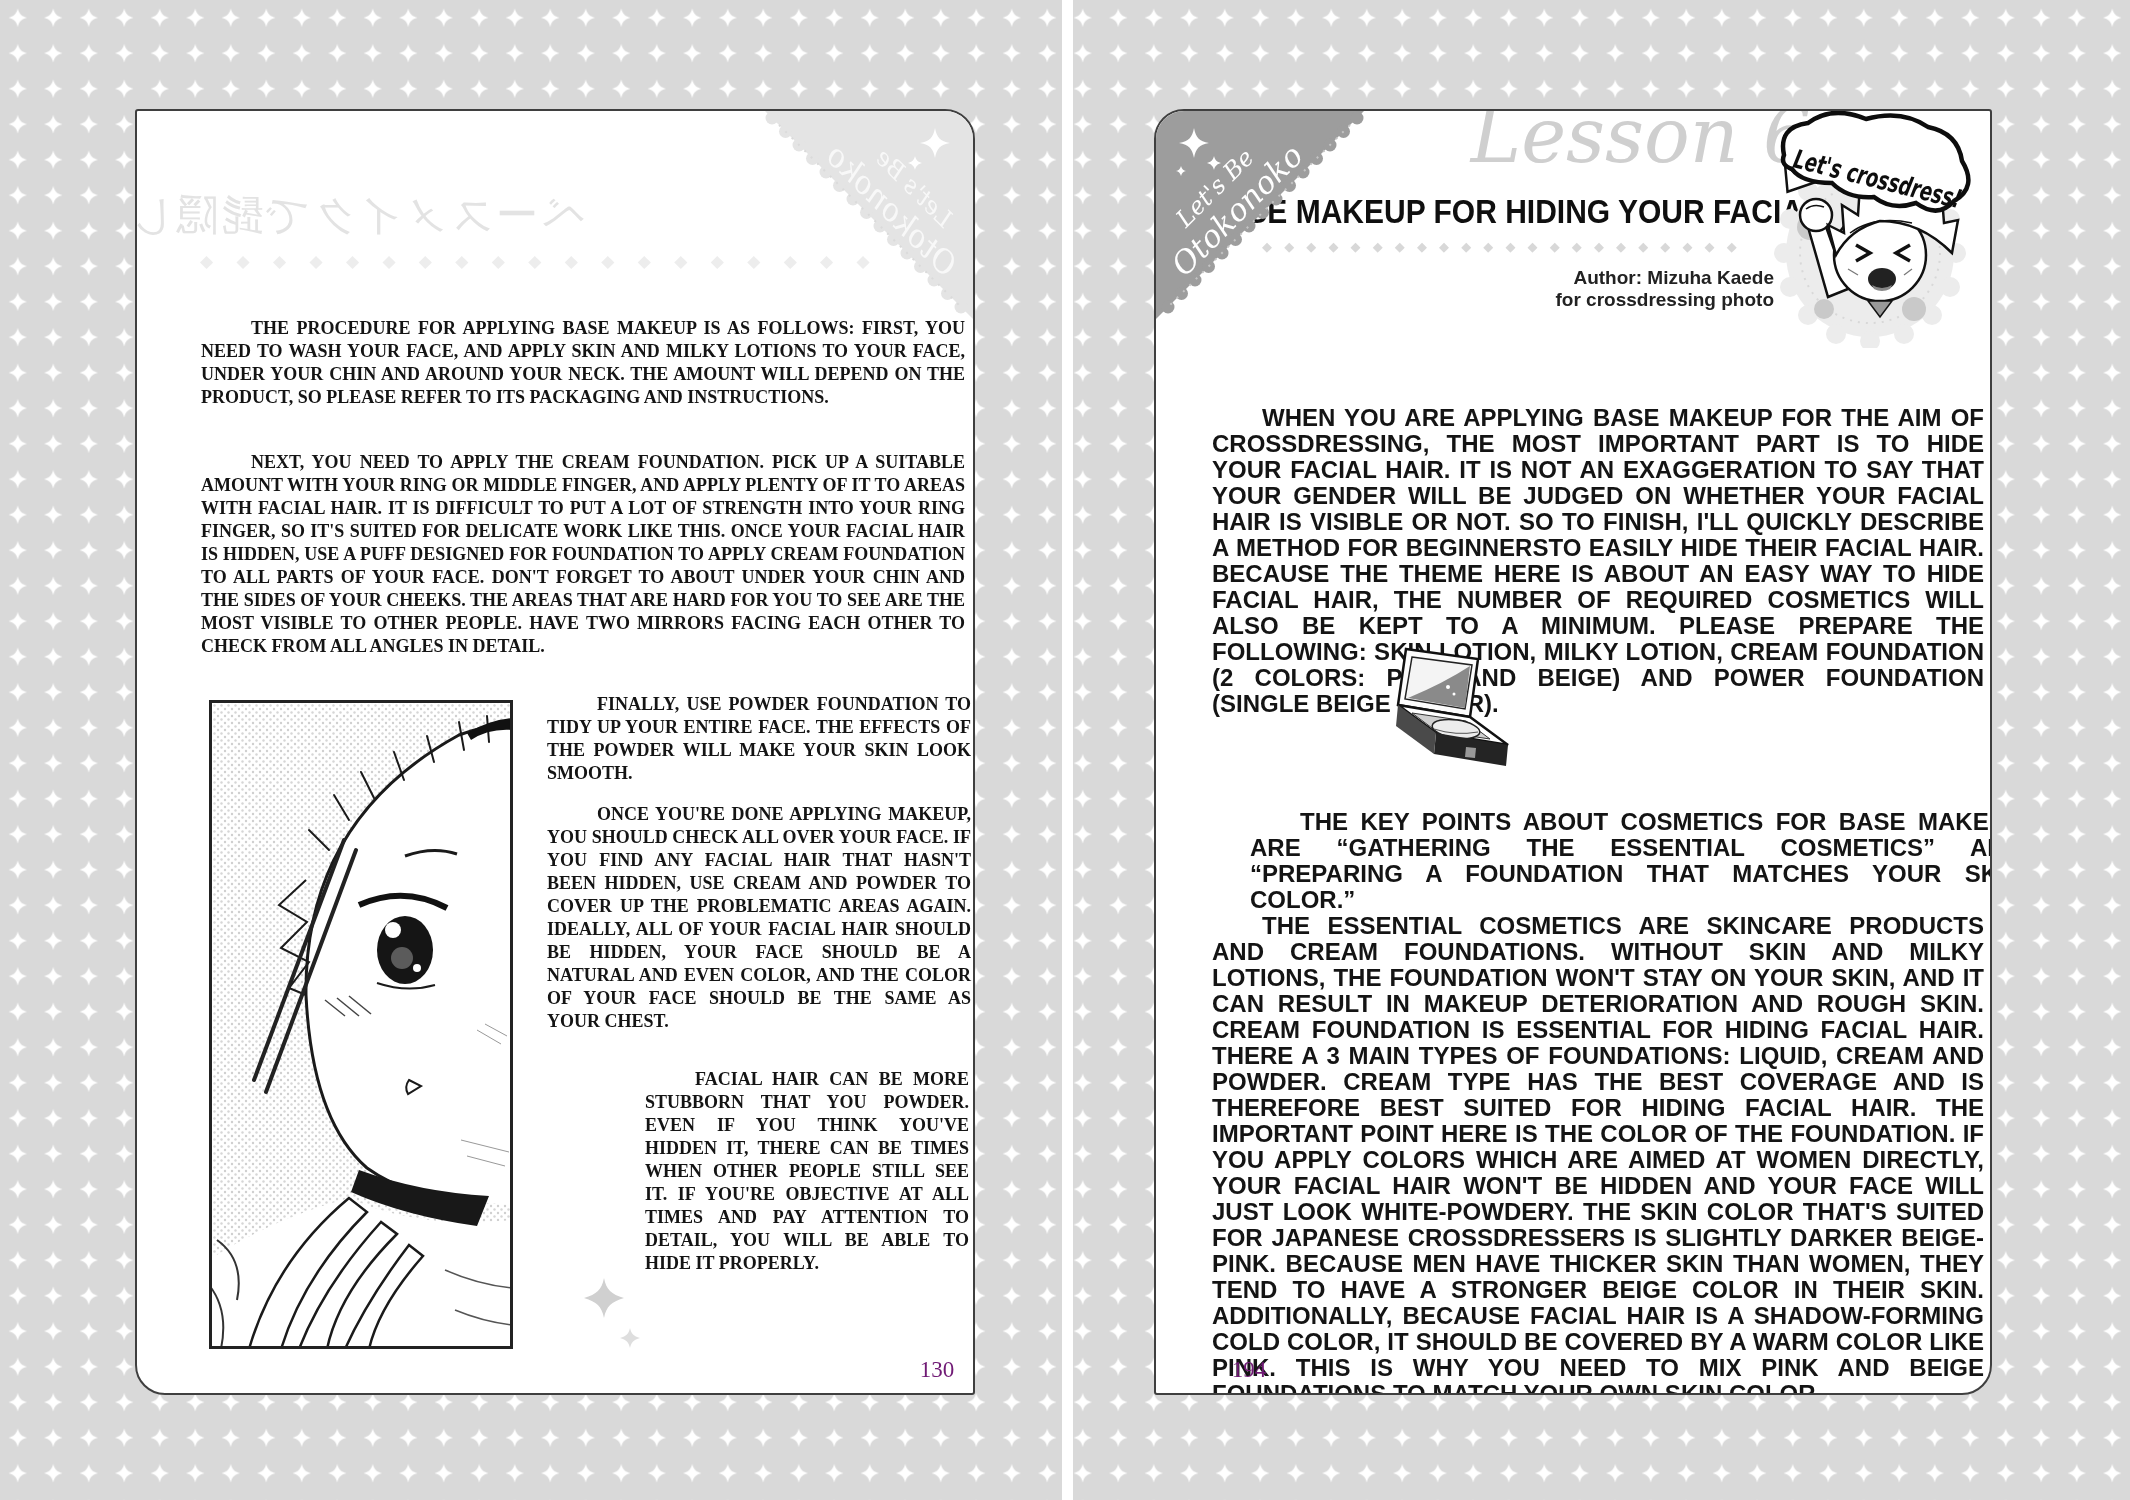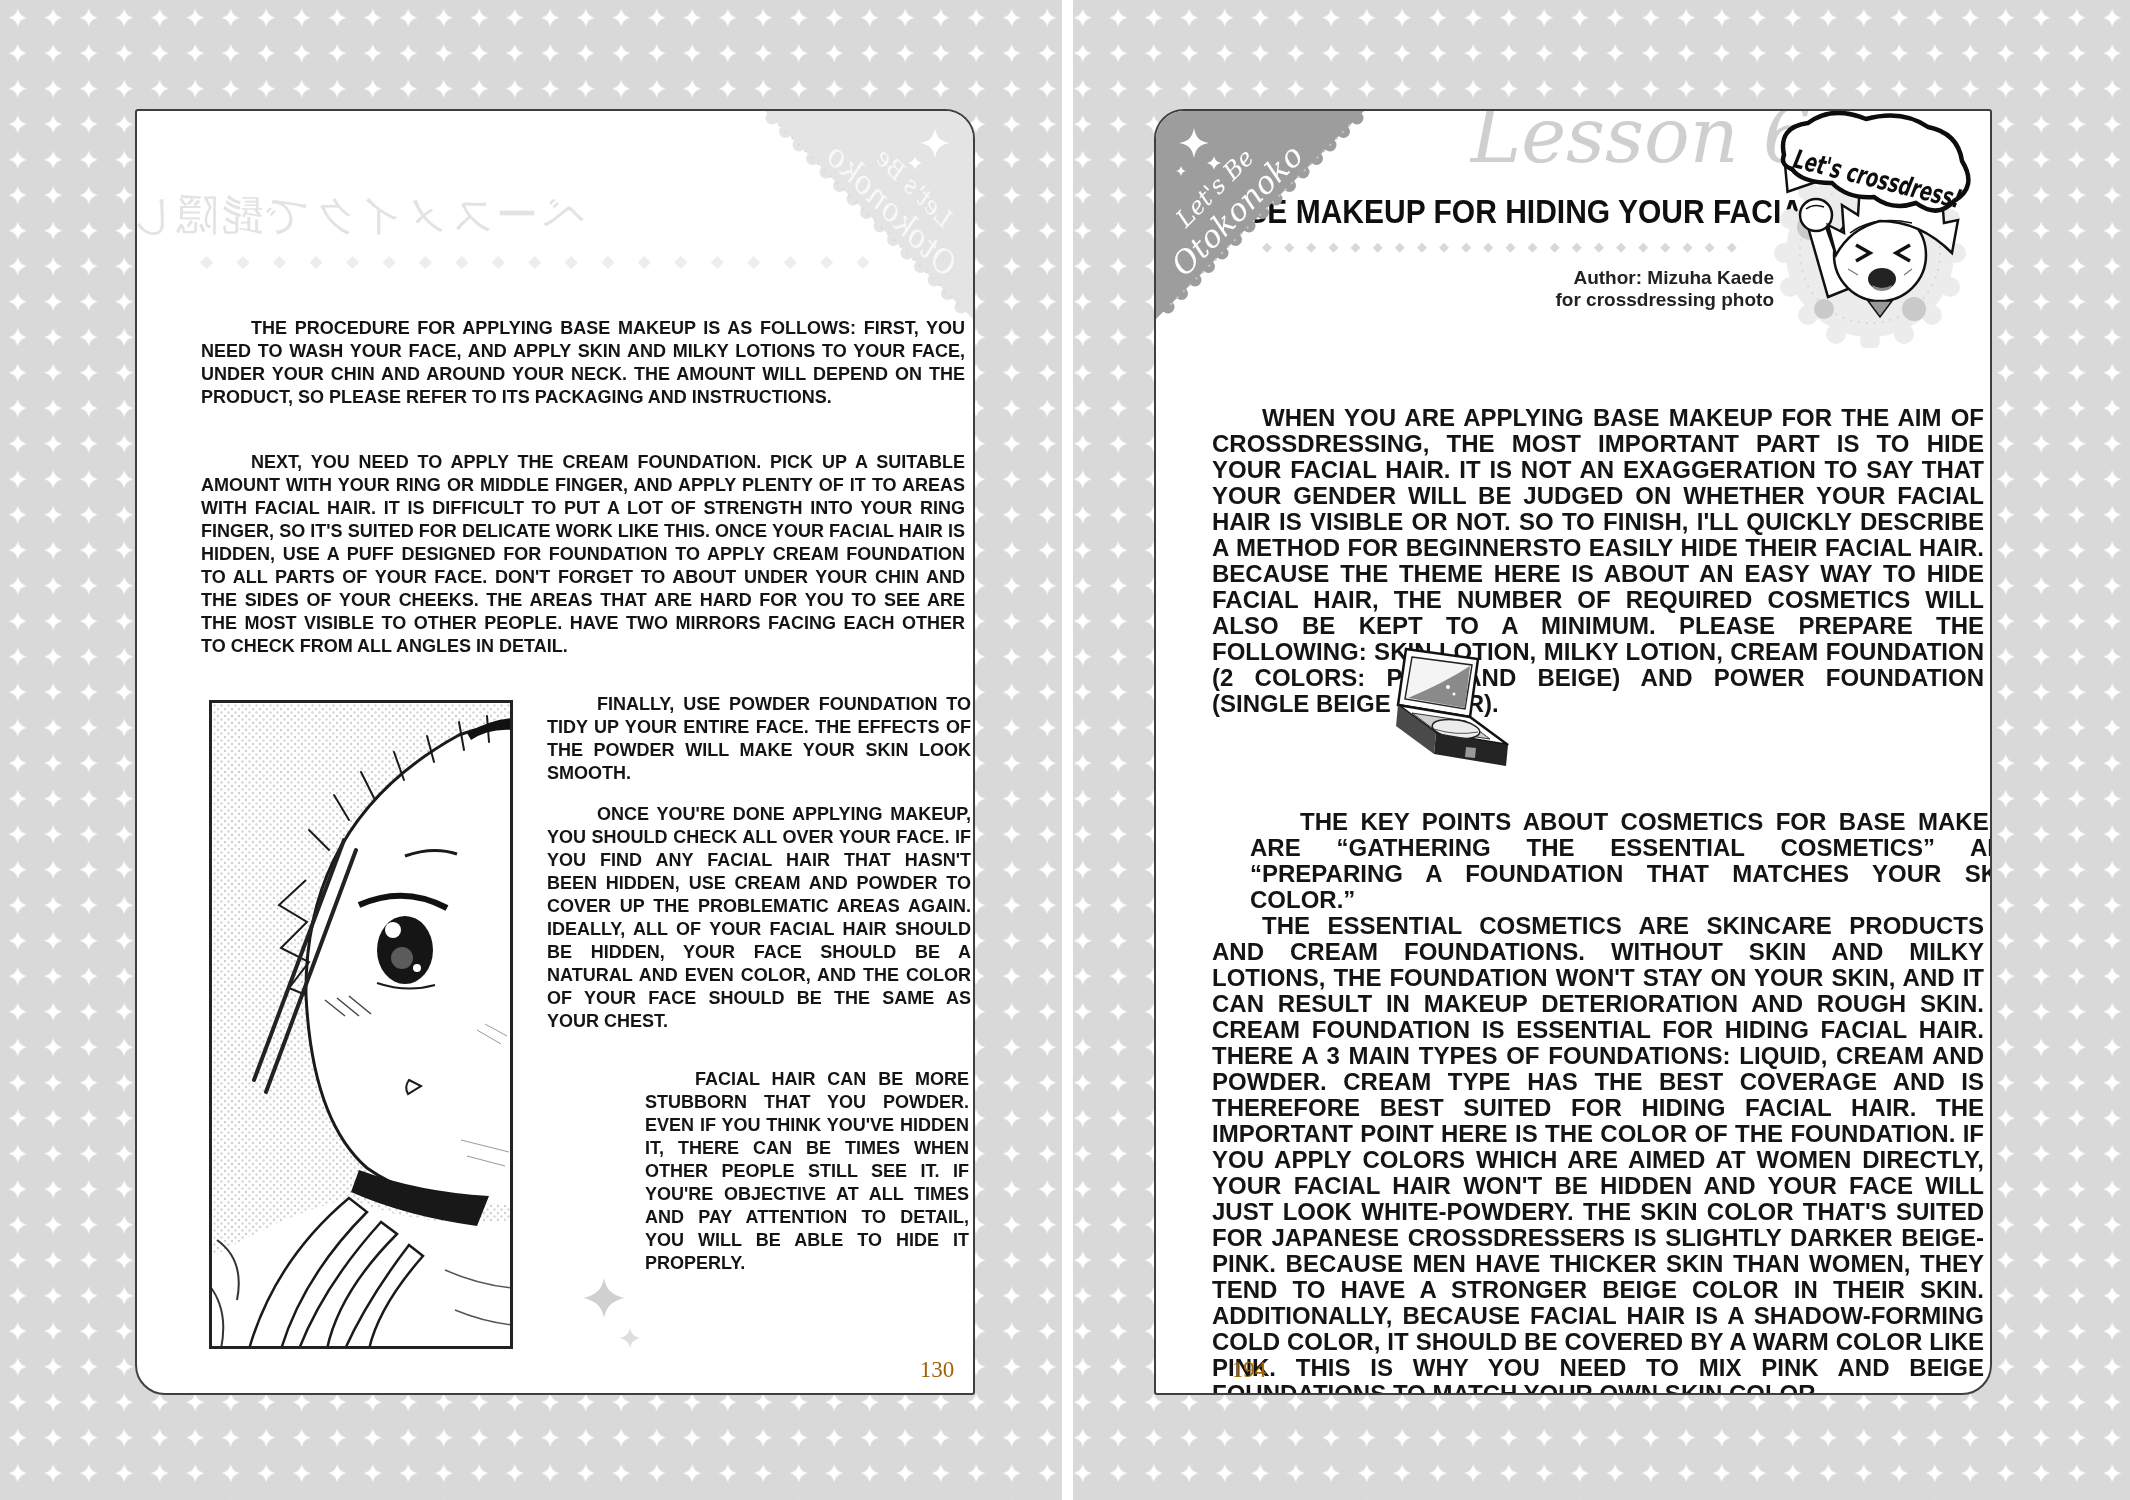--- a/index.html
+++ b/index.html
@@ -4,33 +4,33 @@
 <style>
   html,body{margin:0;padding:0;}
   body{width:2130px;height:1500px;position:relative;overflow:hidden;background:#d9d9d9;
        font-family:"Liberation Sans",sans-serif;}
   #bg-svg{position:absolute;left:0;top:0;z-index:0;}
   .page{position:absolute;background:#fff;border:2px solid #3f3f3f;z-index:1;overflow:hidden;}
   #left-page{left:135px;top:109px;width:836px;height:1282px;border-radius:3px 30px 3px 30px;}
   #right-page{left:1154px;top:109px;width:834px;height:1282px;border-radius:30px 3px 30px 3px;}
   .abs{position:absolute;}
   .comic{font-weight:bold;color:#141414;text-align:justify;text-indent:50px;}
-  .comic-l{font-size:18px;line-height:23px;}
+  .comic-l{font-size:18px;line-height:23px;font-family:Liberation Serif, serif;}
   .comic-r{font-size:24px;line-height:26px;}
   .ghost-jp{font-family:"DejaVu Sans",sans-serif;font-size:42px;letter-spacing:3px;color:#e3e3e3;
             transform:scaleX(-1);text-align:center;white-space:nowrap;}
   .diamond-row{white-space:nowrap;overflow:hidden;font-family:"DejaVu Sans",sans-serif;}
   .ghost-row{font-size:17px;letter-spacing:9px;color:#ededed;}
   .title-row{font-size:13px;letter-spacing:4px;color:#d8d8d8;text-align:center;}
   .lesson-script{font-family:"DejaVu Serif",serif;font-style:italic;font-size:76px;color:#cfcfcf;
                  text-align:center;white-space:nowrap;}
   .chapter-title{font-size:30px;font-weight:bold;color:#0f0f0f;text-align:center;letter-spacing:0px;
                  transform:scaleY(1.12);white-space:nowrap;}
   .author{font-size:19px;line-height:22px;font-weight:600;color:#222;text-align:right;}
-  .pageno{font-family:"Liberation Serif",serif;font-size:23px;color:#a16207;text-align:center;}
+  .pageno{font-family:"Liberation Serif",serif;font-size:23px;color:#701a75;text-align:center;}
   svg{display:block;}
 </style>
 </head>
 <body>
 
 <svg id="bg-svg" width="2130" height="1500">
   <defs>
     <pattern id="diam" width="35.5" height="35.5" patternUnits="userSpaceOnUse">
       <rect width="35.5" height="35.5" fill="#d9d9d9"></rect>
       <path d="M17.75 8.5 C19.2 15 22.6 16.6 27 17.75 C22.6 18.9 19.2 20.5 17.75 27

